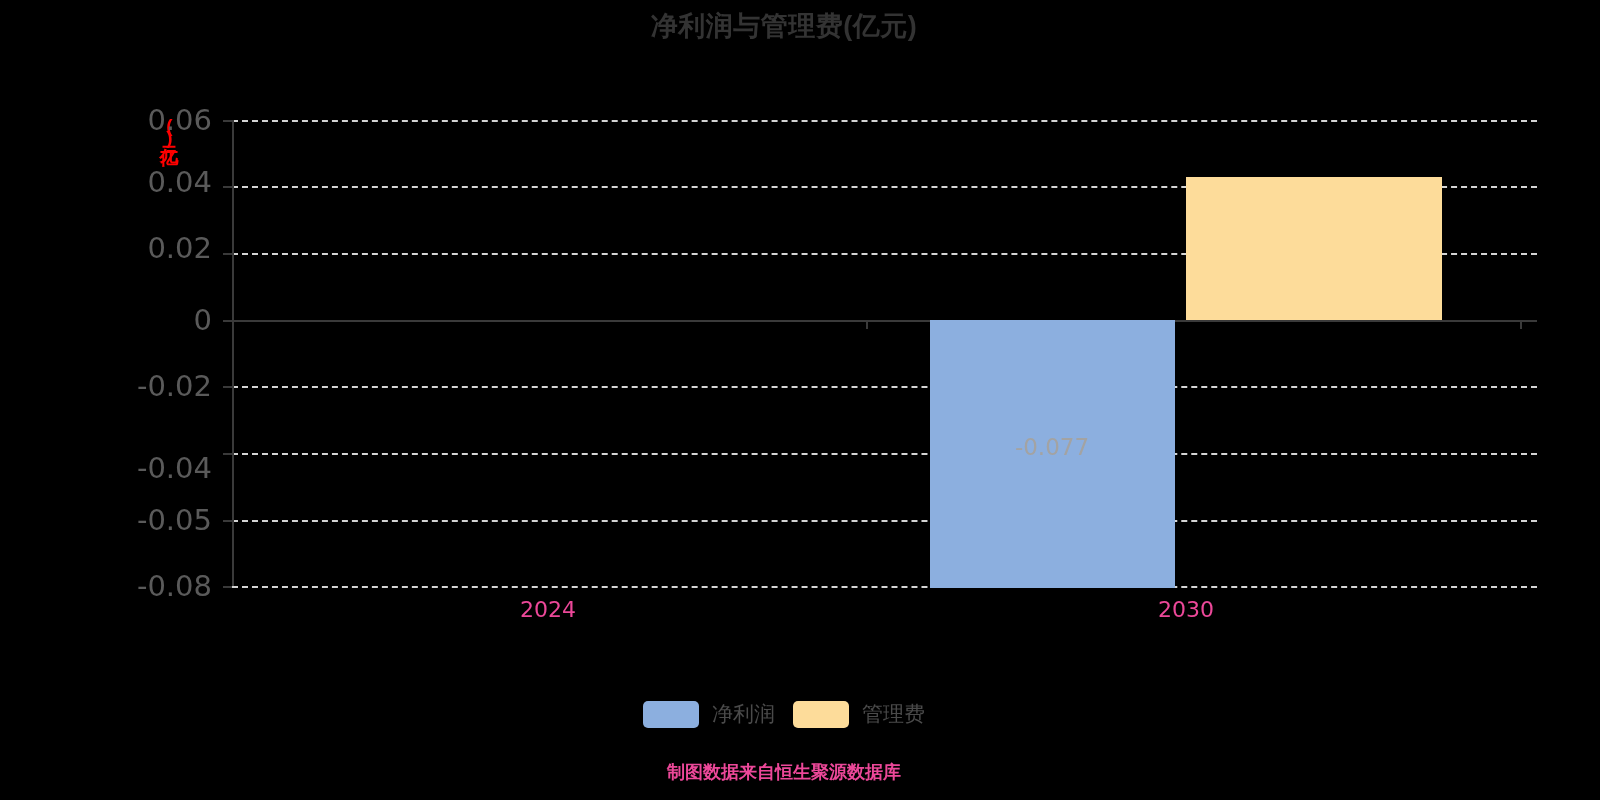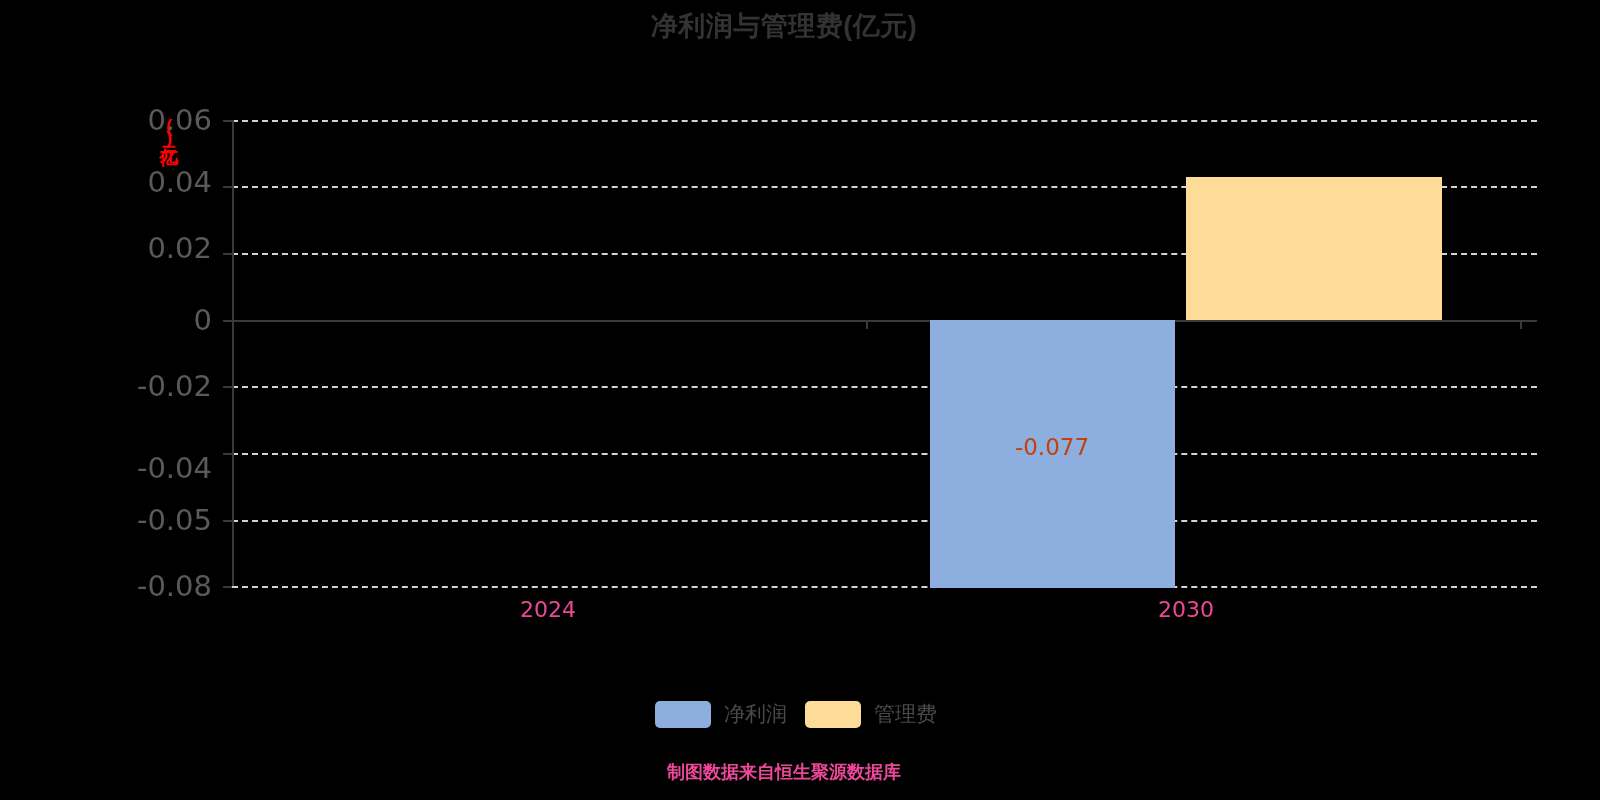--- a/index.html
+++ b/index.html
@@ -112,21 +112,21 @@
   }
   #bar-net-profit {
     background: #8cafdf;
   }
   #bar-admin-expense {
     background: #fddc9a;
   }
   .bar-label {
     position: absolute;
     font-size: 23px;
-    color: #c2410c;
+    color: #a3a3a3;
     white-space: nowrap;
     transform: translate(-50%, -50%);
     font-family: "DejaVu Sans", sans-serif;
   }
 
   
   #xlabels {
     position: absolute;
     left: 232px;
     top: 597px;
@@ -145,21 +145,20 @@
   
   #legend {
     position: absolute;
     left: 0;
     top: 700px;
     width: 1568px;
     display: flex;
     justify-content: center;
     align-items: center;
     gap: 18px;
-    padding-left: 12px;
   }
   .legend-item {
     display: flex;
     align-items: center;
     gap: 13px;
   }
   .legend-swatch {
     width: 56px;
     height: 27px;
     border-radius: 5px;

